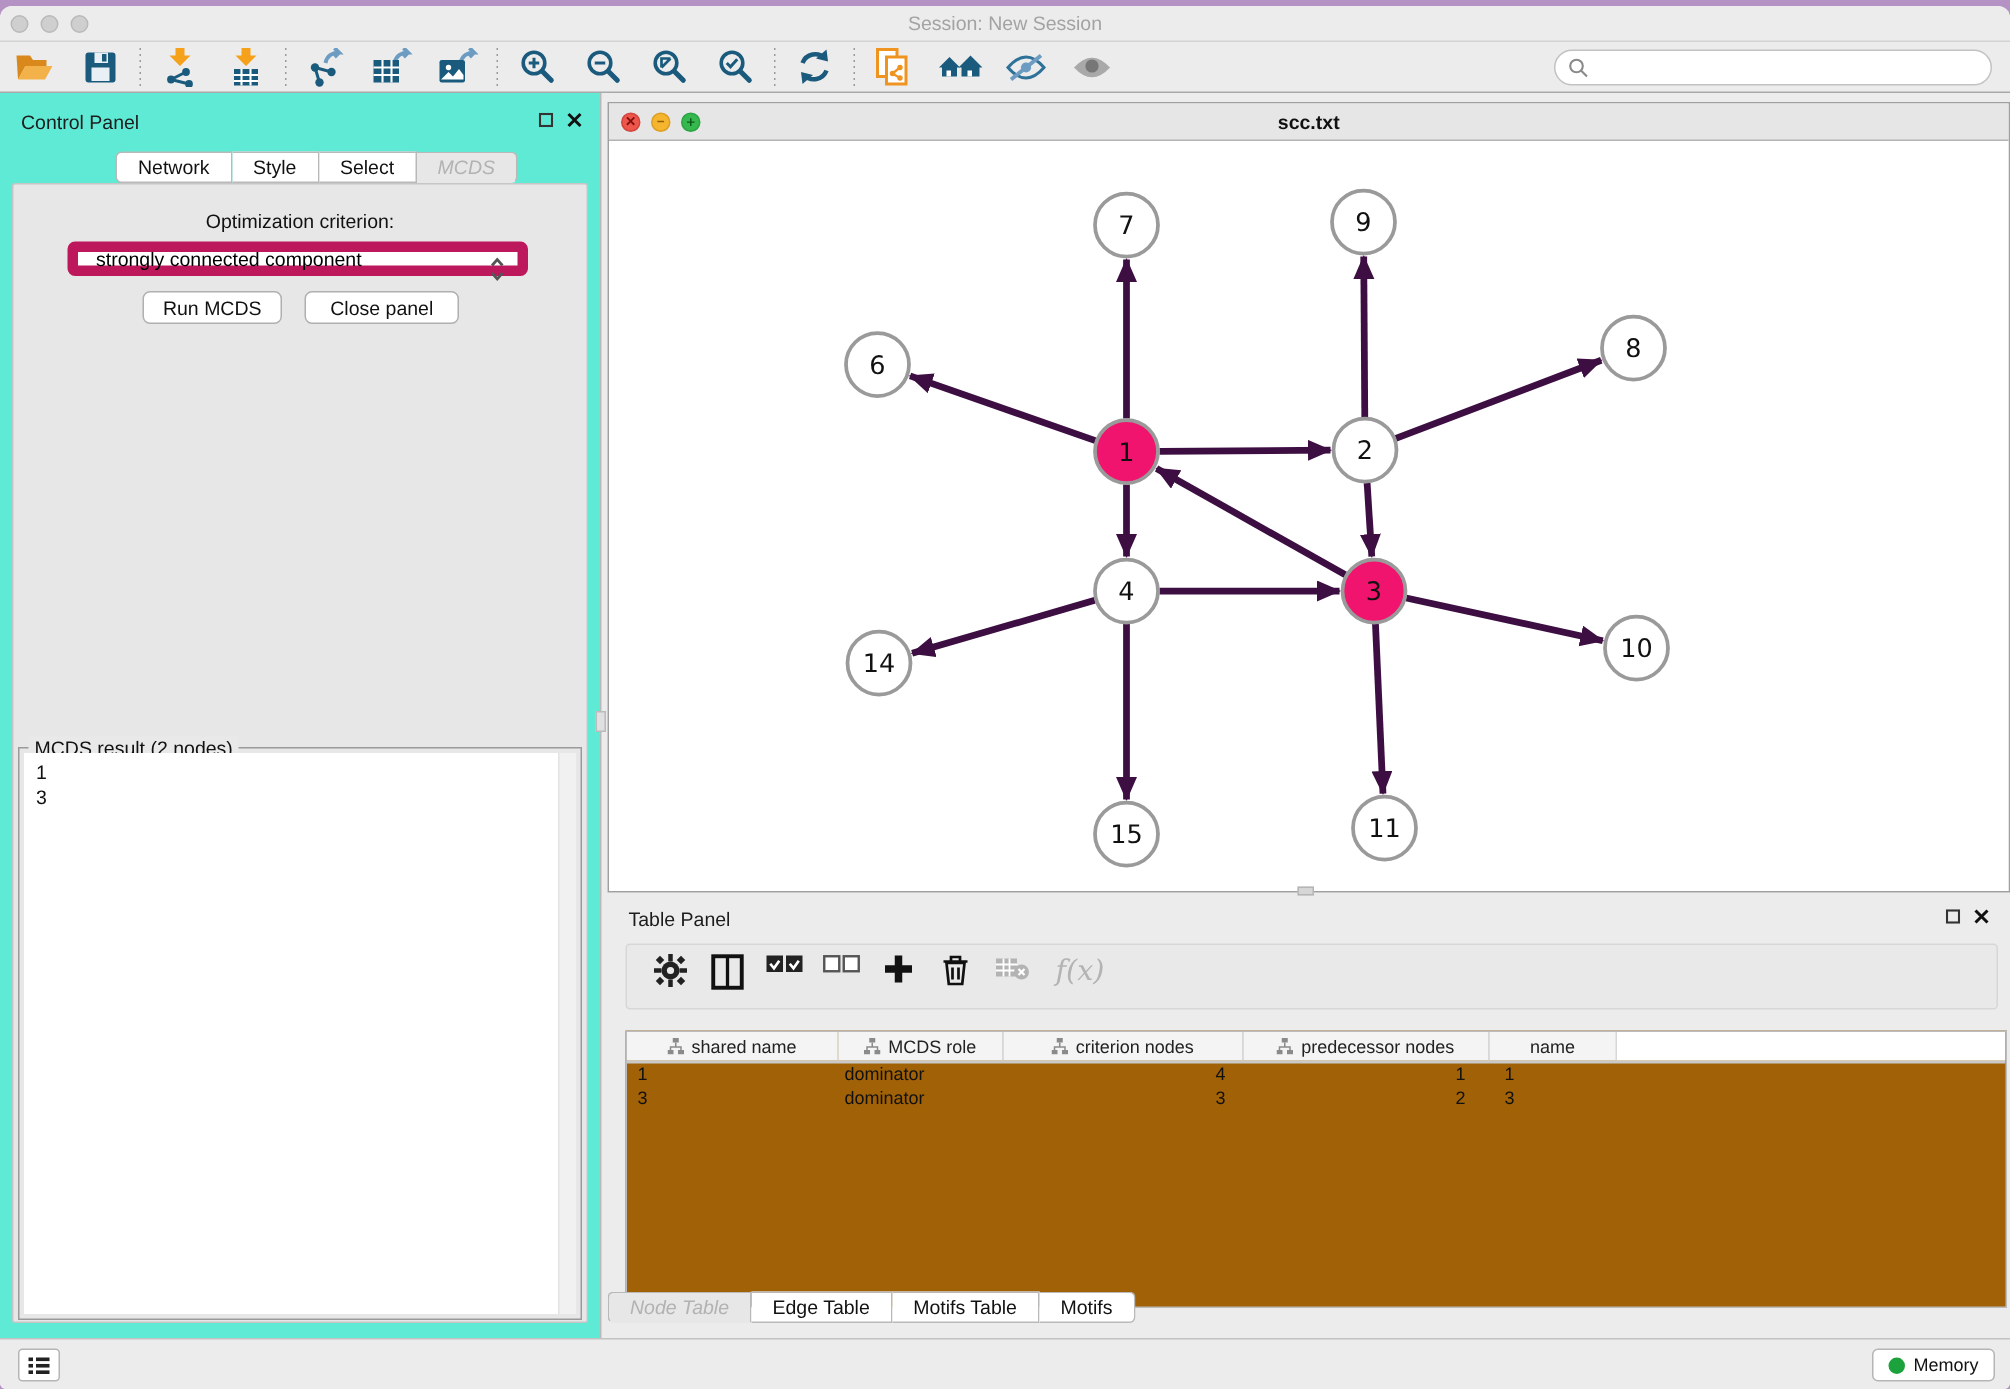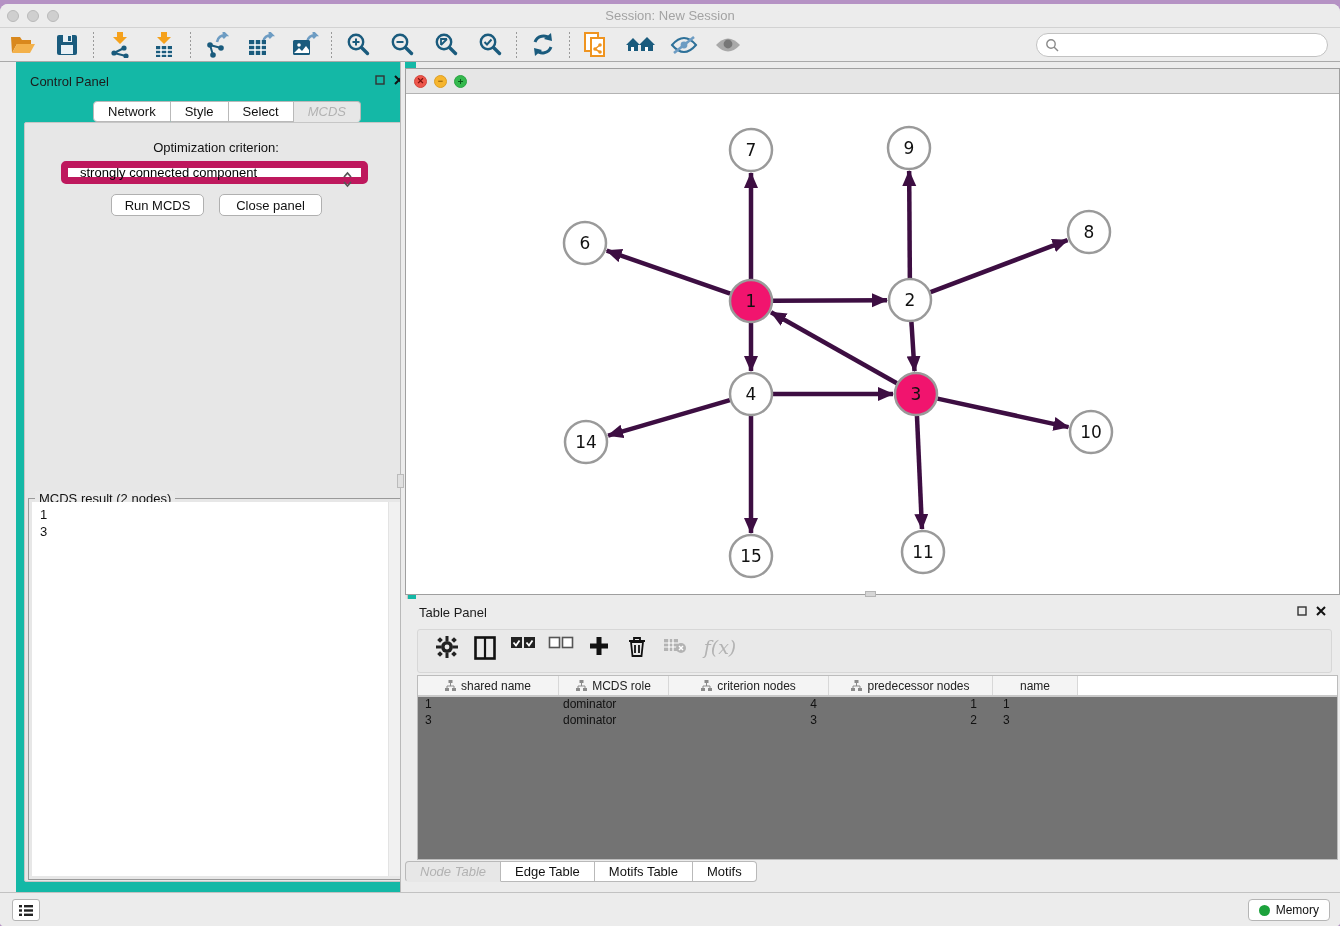--- a/index.html
+++ b/index.html
@@ -21,21 +21,21 @@
   .toolbar { position:absolute; top:24px; left:0; right:0; height:34px; background:#ececec;
              border-bottom:1px solid #a9a9a9; display:flex; align-items:center; }
   .tb-btn { width:34px; height:30px; display:flex; align-items:center; justify-content:center; margin:0 5px; }
   .tb-sep { width:1px; height:26px; margin:0 4px; background-image:linear-gradient(#9a9a9a 40%, transparent 0);
             background-size:1px 4px; }
   .search-wrap { position:absolute; right:12px; top:5px; width:292px; height:24px; background:#fff;
                  border:1px solid #c2c2c2; border-radius:12px; display:flex; align-items:center; padding-left:8px; }
   .search-wrap input { border:none; outline:none; flex:1; font-size:12px; background:transparent; }
 
   
-  .control-panel { position:absolute; top:58px; left:16px; width:400px; height:834px; background:#14b8a6; }
+  .control-panel { position:absolute; top:58px; left:0; width:400px; height:834px; background:#5eead4; }
   .panel-head { position:absolute; top:12px; left:14px; font-size:13px; color:#1c1c1c; }
   .panel-ctrls { position:absolute; top:13px; right:12px; display:flex; gap:9px; align-items:center; }
   .cp-tabs { position:absolute; top:39px; left:77px; display:flex; }
   .tab { height:21px; padding:0 14px; font-size:13px; background:#fff; border:1px solid #b9b9b9;
          border-left:none; display:flex; align-items:center; color:#111; }
   .tab:first-child { border-left:1px solid #b9b9b9; border-radius:4px 0 0 4px; }
   .tab:last-child { border-radius:0 4px 4px 0; }
   .tab.selected { background:#e7e7e7; color:#b2b2b2; border-bottom-color:#e7e7e7;font-style:italic; }
   .cp-body { position:absolute; top:60px; left:8px; width:384px; height:760px; background:#e7e7e7;
              border:1px solid #c6c6c6; border-radius:2px; }
@@ -72,21 +72,21 @@
   .nt.green { background:#35b94e; border:1px solid #2aa443; color:#0b5a1b; }
   .net-canvas { position:absolute; top:25px; left:0; right:0; bottom:0; background:#fff; }
   .h-handle { position:absolute; left:459px; bottom:-3px; width:11px; height:6px; background:#d6d6d6; border:1px solid #b6b6b6; }
 
   
   .table-panel { position:absolute; top:595px; left:405px; width:935px; height:293px; background:#ececec; }
   .tp-toolbar { position:absolute; top:30px; left:12px; right:8px; height:44px; background:#e9e9e9;
                 border:1px solid #d7d7d7; border-radius:3px; display:flex; align-items:center; padding-left:14px; }
   .tp-btn { width:30px; height:30px; display:flex; align-items:flex-start; justify-content:center; margin-right:8px; }
   .fx { font-family:"DejaVu Serif",serif; font-style:italic; font-size:19px; color:#b3b3b3; }
-  .dtable { position:absolute; top:76px; left:12px; width:921px; height:185px; background:#737373;
+  .dtable { position:absolute; top:88px; left:12px; width:921px; height:185px; background:#a16207;
             border:1px solid #bcbcbc; overflow:hidden; }
   .thead { display:flex; height:21px; border-bottom:2px solid #c9c9c9; }
   .th { background:#f4f4f4; border-right:1px solid #d8d8d8; display:flex; align-items:center;
         justify-content:center; gap:5px; font-size:12px; color:#222; }
   .th.filler { background:#fff; border-right:none; flex:1; }
   .trow { display:flex; height:16px; font-size:12px; color:#111; }
   .td { overflow:hidden; white-space:nowrap; }
   .tp-tabs { position:absolute; bottom:10px; left:0; right:0; display:flex; justify-content:flex-start; }
 
   
@@ -300,20 +300,21 @@
     <div class="v-handle"></div>
   </div>
 
   <div class="net-window">
     <div class="net-title">
       <div class="nt-lights">
         <div class="nt red">✕</div>
         <div class="nt yellow">−</div>
         <div class="nt green">＋</div>
       </div>
+      <div class="title-text">scc.txt</div>
     </div>
     <div class="net-canvas">
       <svg id="graph" width="933" height="500" viewBox="0 0 933 500">
           <defs>
             <marker id="arrow" markerUnits="userSpaceOnUse" markerWidth="18" markerHeight="16" refX="15" refY="7" orient="auto">
               <path d="M0,0 L16,7 L0,14 Z" fill="#3d0e42"></path>
             </marker>
           </defs>
           <line x1="345" y1="185" x2="345" y2="79" stroke="#3d0e42" stroke-width="4.5" marker-end="url(#arrow)"></line>
           <line x1="324.23121807335133" y1="199.7434376400866" x2="200.71281746876906" y2="156.5864061035458" stroke="#3d0e42" stroke-width="4.5" marker-end="url(#arrow)"></line>

